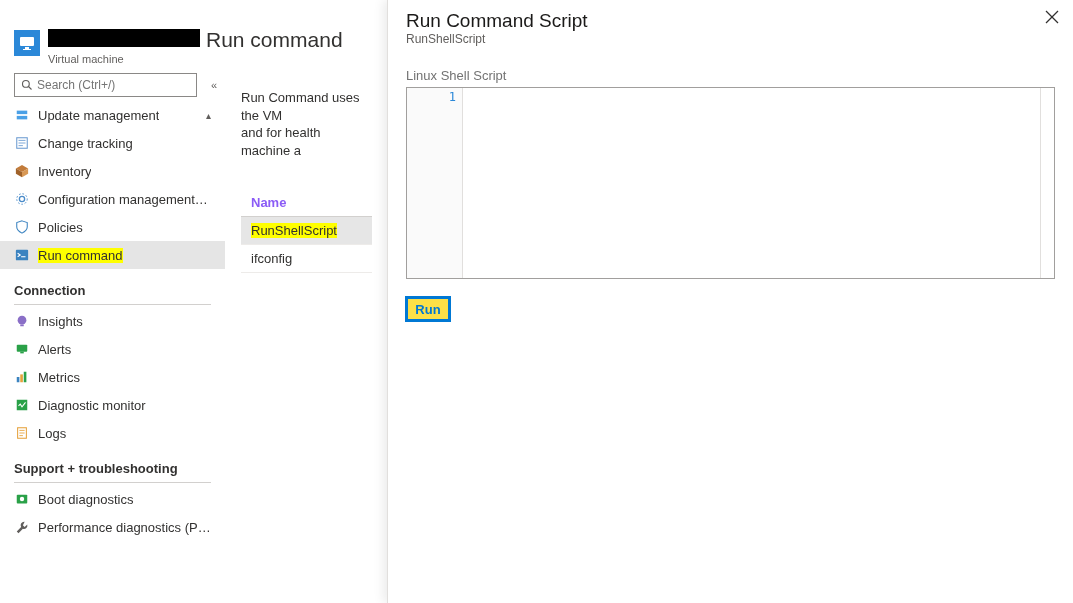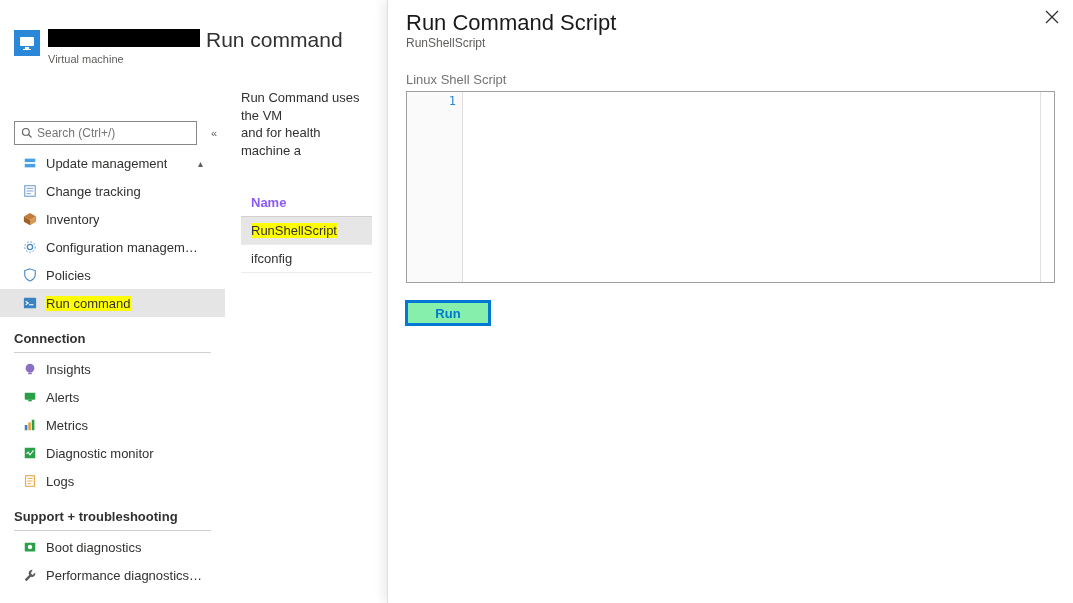--- a/index.html
+++ b/index.html
@@ -26,34 +26,34 @@
     .vm-name-row { display: flex; align-items: baseline; gap: 6px; }
     .vm-name-redacted {
       width: 152px; height: 18px; background: #000; display: inline-block;
     }
     .page-title {
       font-size: 21px; font-weight: 400; color: #323130; white-space: nowrap;
     }
     .vm-subtitle { font-size: 11px; color: #605e5c; margin-top: 1px; }
     .content-row { display: flex; flex: 1; min-height: 0; }
     .sidebar { width: 225px; border-right: none; display: flex; flex-direction: column; }
-    .search-row { display: flex; align-items: center; padding: 2px 8px 4px 14px; gap: 14px; margin-top: 48px; }
+    .search-row { display: flex; align-items: center; padding: 2px 8px 4px 14px; gap: 14px; }
     .search-box {
       flex: 1; border: 1px solid #8a8886; height: 24px;
       display: flex; align-items: center; padding: 0 6px; gap: 4px;
     }
     .search-box svg { fill: #605e5c; flex-shrink: 0; }
     .search-input {
       border: none; outline: none; font-size: 12px; color: #605e5c;
       width: 100%; background: transparent;
     }
     .collapse-chevrons { color: #605e5c; font-size: 11px; cursor: pointer; }
     .nav { overflow-y: auto; flex: 1; }
     .nav-item {
-      display: flex; align-items: center; gap: 8px; padding: 6px 22px;
+      display: flex; align-items: center; gap: 8px; padding: 6px 14px;
       cursor: pointer; min-height: 27px;
     }
     .nav-item.selected { background: #e5e5e5; }
     .nav-item .icon { width: 16px; height: 16px; flex-shrink: 0; display: flex; align-items: center; justify-content: center; }
     .nav-label { font-size: 13px; white-space: nowrap; overflow: hidden; text-overflow: ellipsis; }
     .nav-item.selected .nav-label.hl,
     .nav-label.hl { background: #ffff00; }
     .nav-item .chev { margin-left: auto; font-size: 10px; color: #605e5c; }
     .nav-section-title {
       font-size: 13px; font-weight: 600; color: #323130;
@@ -79,38 +79,38 @@
     .panel {
       position: absolute; top: 0; right: 0; bottom: 0; width: 686px;
       background: #fff; border-left: 1px solid #e1dfdd;
       box-shadow: -4px 0 10px rgba(0,0,0,0.08);
       padding: 10px 18px 18px 18px; display: flex; flex-direction: column;
     }
     .panel-close {
       position: absolute; top: 10px; right: 14px; font-size: 16px; color: #323130;
       cursor: pointer; background: none; border: none;
     }
-    .panel-title { font-size: 22px; font-weight: 400; color: #1b1a19; }
+    .panel-title { font-size: 19px; font-weight: 400; color: #1b1a19; }
     .panel-subtitle { font-size: 12px; color: #605e5c; margin-top: 0px; }
     .panel-label { font-size: 13px; color: #737373; margin-top: 22px; margin-bottom: 4px; }
     .editor {
       border: 1px solid #a19f9d; height: 192px; display: flex; background: #fff;
     }
     .gutter {
       width: 56px; border-right: 1px solid #e1dfdd; background: #fafafa;
       text-align: right; padding: 2px 6px 0 0; font-size: 12px; color: #2b88d8;
       font-family: Consolas, monospace;
     }
     .editor-text {
       flex: 1; border: none; outline: none; resize: none; padding: 2px 6px;
       font-size: 12px; font-family: Consolas, monospace;
     }
     .editor-scrollgap { width: 14px; border-left: 1px solid #e1dfdd; }
     .run-btn {
-      margin-top: 18px; width: 84px; height: 24px; background: #86efac;
+      margin-top: 18px; width: 44px; height: 24px; background: #fde047;
       border: 2px solid #0078d4; color: #0078d4; font-size: 13px;
       font-weight: 600; cursor: pointer;
       box-shadow: 0 0 0 1px #0078d4;
     }
   </style>
 </head>
 <body>
 
 <div class="app">
   <div class="left-col">

